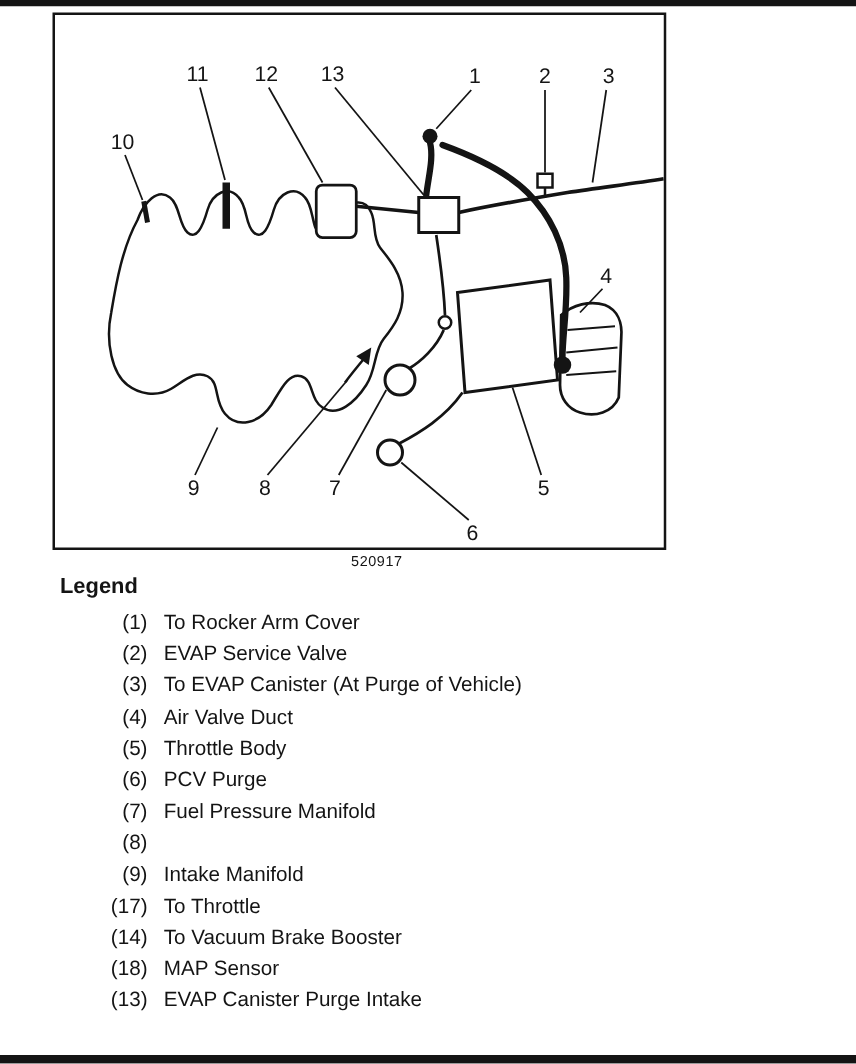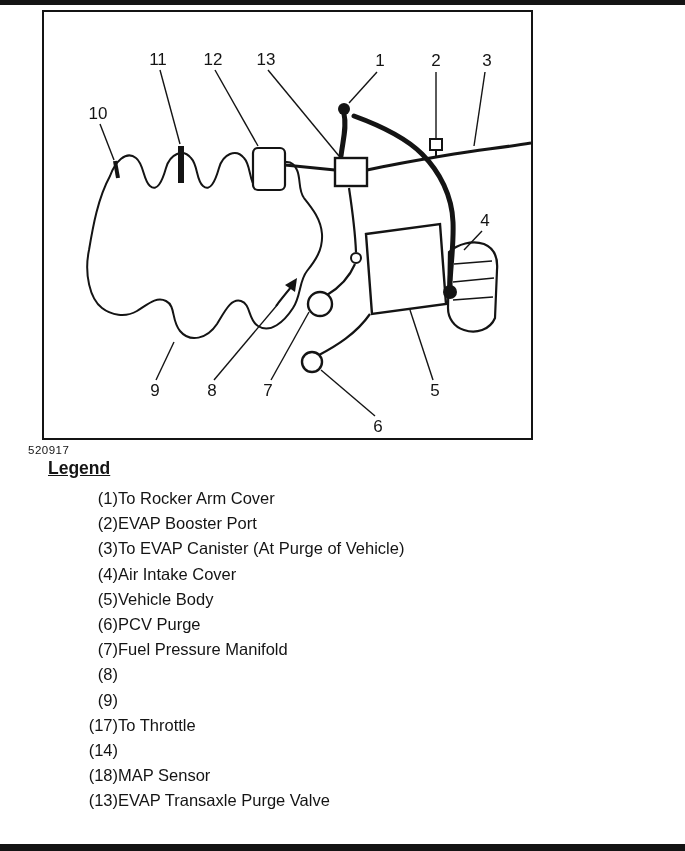--- a/index.html
+++ b/index.html
@@ -3,26 +3,26 @@
 <meta charset="utf-8">
 <style>
   * { margin:0; padding:0; box-sizing:border-box; }
   html,body { background:#ffffff; }
   body { font-family:"Liberation Sans", sans-serif; color:#141414; }
   .page { position:relative; width:685px; height:851px; background:#ffffff; overflow:hidden; }
   .strip { position:absolute; left:0; width:100%; background:#141414; }
   .strip-top { top:0; height:5px; }
   .strip-bottom { bottom:0; height:7px; }
   .figure-box { position:absolute; left:42px; top:10px; width:491px; height:430px; border:2px solid #141414; background:#fff; }
-  .figure-number { position:absolute; left:28px; top:444px; width:491px; text-align:left; font-size:11.5px; letter-spacing:0.5px; }
-  .legend-title { position:absolute; left:48px; top:458px; font-size:17.5px; font-weight:bold;text-decoration:underline; }
+  .figure-number { position:absolute; left:56px; top:444px; width:491px; text-align:center; font-size:11.5px; letter-spacing:0.5px; }
+  .legend-title { position:absolute; left:48px; top:458px; font-size:17.5px; font-weight:bold; }
   .legend-list { position:absolute; left:48px; top:486px; font-size:16.5px; }
   .legend-row { display:flex; line-height:25.2px; }
   .legend-num { flex:0 0 70px; width:70px; text-align:right; }
-  .legend-label { margin-left:0; white-space:nowrap; }
+  .legend-label { margin-left:13px; white-space:nowrap; }
   svg text { font-family:"Liberation Sans", sans-serif; font-size:17px; fill:#141414; }
   svg { display:block; }
 </style>
 </head>
 <body>
 
 <div class="page">
 
   <div class="strip strip-top"></div>
 
@@ -110,59 +110,61 @@
 
   <div class="legend-title">Legend</div>
 
   <div class="legend-list">
     <div class="legend-row">
       <span class="legend-num">(1)</span>
       <span class="legend-label">To Rocker Arm Cover</span>
     </div>
     <div class="legend-row">
       <span class="legend-num">(2)</span>
-      <span class="legend-label">EVAP Booster Port</span>
+      <span class="legend-label">EVAP Service Valve</span>
     </div>
     <div class="legend-row">
       <span class="legend-num">(3)</span>
       <span class="legend-label">To EVAP Canister (At Purge of Vehicle)</span>
     </div>
     <div class="legend-row">
       <span class="legend-num">(4)</span>
-      <span class="legend-label">Air Intake Cover</span>
+      <span class="legend-label">Air Valve Duct</span>
     </div>
     <div class="legend-row">
       <span class="legend-num">(5)</span>
-      <span class="legend-label">Vehicle Body</span>
+      <span class="legend-label">Throttle Body</span>
     </div>
     <div class="legend-row">
       <span class="legend-num">(6)</span>
       <span class="legend-label">PCV Purge</span>
     </div>
     <div class="legend-row">
       <span class="legend-num">(7)</span>
       <span class="legend-label">Fuel Pressure Manifold</span>
     </div>
     <div class="legend-row">
       <span class="legend-num">(8)</span>
     </div>
     <div class="legend-row">
       <span class="legend-num">(9)</span>
+      <span class="legend-label">Intake Manifold</span>
     </div>
     <div class="legend-row">
       <span class="legend-num">(17)</span>
       <span class="legend-label">To Throttle</span>
     </div>
     <div class="legend-row">
       <span class="legend-num">(14)</span>
+      <span class="legend-label">To Vacuum Brake Booster</span>
     </div>
     <div class="legend-row">
       <span class="legend-num">(18)</span>
       <span class="legend-label">MAP Sensor</span>
     </div>
     <div class="legend-row">
       <span class="legend-num">(13)</span>
-      <span class="legend-label">EVAP Transaxle Purge Valve</span>
+      <span class="legend-label">EVAP Canister Purge Intake</span>
     </div>
   </div>
 
   <div class="strip strip-bottom"></div>
 </div>
 
 </body></html>

